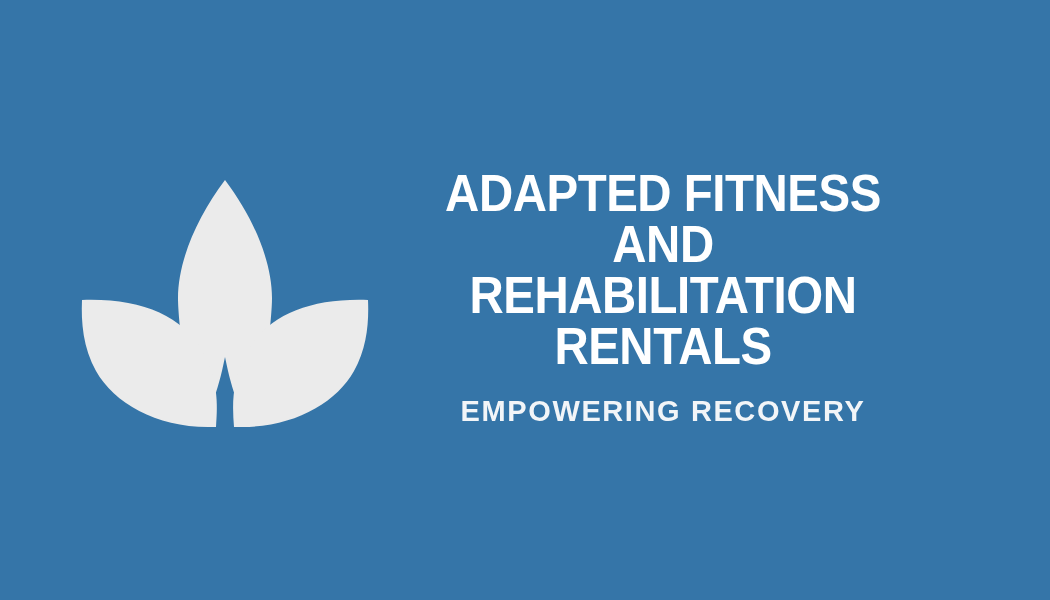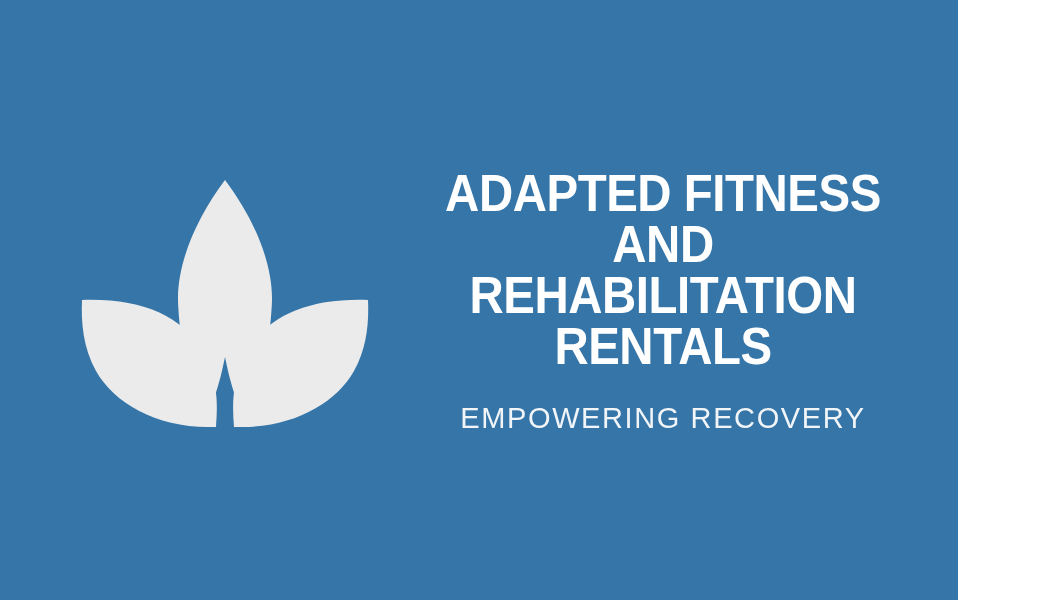--- a/index.html
+++ b/index.html
@@ -8,21 +8,21 @@
   }
   body {
     width: 1050px;
     height: 600px;
     overflow: hidden;
     font-family: "Liberation Sans", sans-serif;
   }
 
   #banner {
     position: relative;
-    width: 958px;
+    width: 1050px;
     height: 600px;
     background: #3575a8;
     box-sizing: border-box;
     overflow: hidden;
   }
 
   
   #logo-mark {
     position: absolute;
     left: 70px;
@@ -55,25 +55,25 @@
     letter-spacing: -0.5px;
     transform: scaleX(0.93);
     transform-origin: center top;
     white-space: nowrap;
   }
   .headline-line {
     display: block;
   }
 
   #tagline {
-    margin: 8px;
+    margin: 1px;
     padding-top: 22px;
     color: #f2f5f8;
     font-family: "Liberation Sans", sans-serif;
-    font-weight: normal;
+    font-weight: bold;
     font-size: 29px;
     line-height: 32px;
     letter-spacing: 1.6px;
     white-space: nowrap;
   }
 </style>
 </head>
 <body>
 
 <div id="banner">

